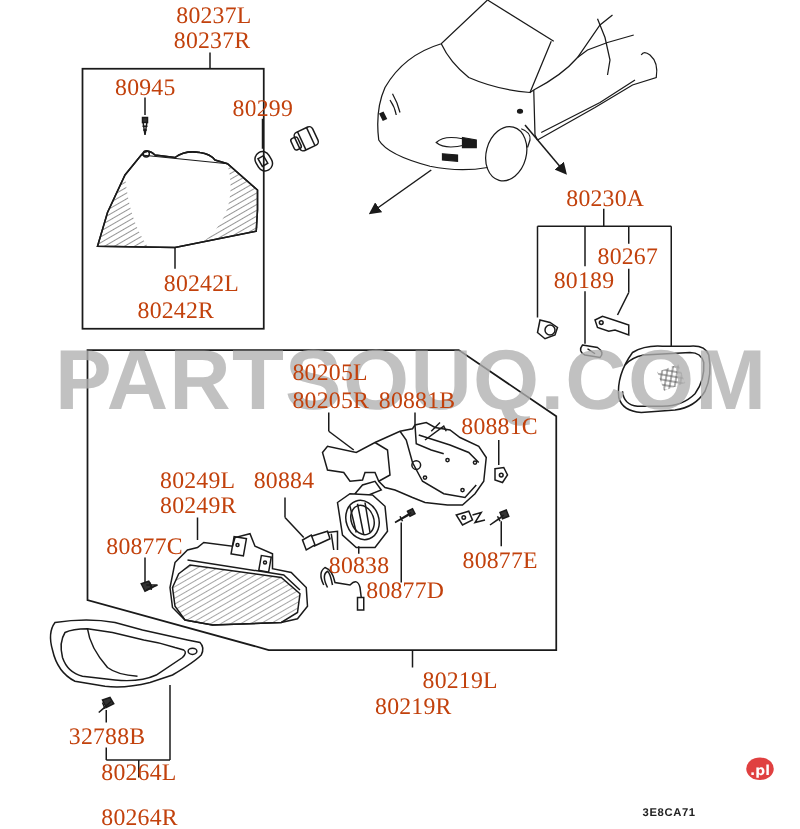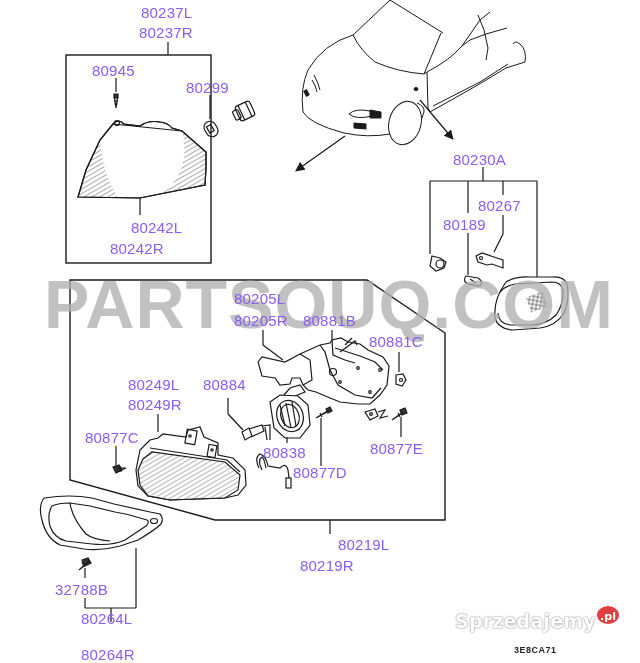--- a/index.html
+++ b/index.html
@@ -7,23 +7,23 @@
     position: relative;
     width: 640px;
     height: 663px;
     background: #ffffff;
     overflow: hidden;
     font-family: "Liberation Sans", "DejaVu Sans", sans-serif;
   }
   svg.diagram { position: absolute; left: 0; top: 0; }
   .lbl {
     position: absolute;
-    font-family: Liberation Sans, sans-serif;
-    font-size: 15px;
-    color: #8b5cf6;
+    font-family: Liberation Serif, serif;
+    font-size: 19px;
+    color: #c2410c;
     line-height: 17px;
     letter-spacing: 0.2px;
     white-space: nowrap;
     cursor: pointer;
   }
   .watermark {
     position: absolute;
     left: 44px;
     top: 270px;
     font-family: "Liberation Sans", "DejaVu Sans", sans-serif;
@@ -319,17 +319,16 @@
   <div class="lbl" style="left:293px; top:464px;">80877D</div>
   <div class="lbl" style="left:370px; top:440px;">80877E</div>
 
   <div class="lbl" style="left:300px; top:536px;margin-left:38px;">80219L</div>
   <div class="lbl" style="left:300px; top:557px;">80219R</div>
 
   <div class="lbl" style="left:55px; top:581px;">32788B</div>
   <div class="lbl" style="left:81px; top:610px;">80264L</div>
   <div class="lbl" style="left:81px; top:646px;">80264R</div>
 
-  <div class="sprz">Sprzedajemy</div>
   <div class="pl-badge">.pl</div>
   <div class="code">3E8CA71</div>
 
 </div>
 
 </body></html>

